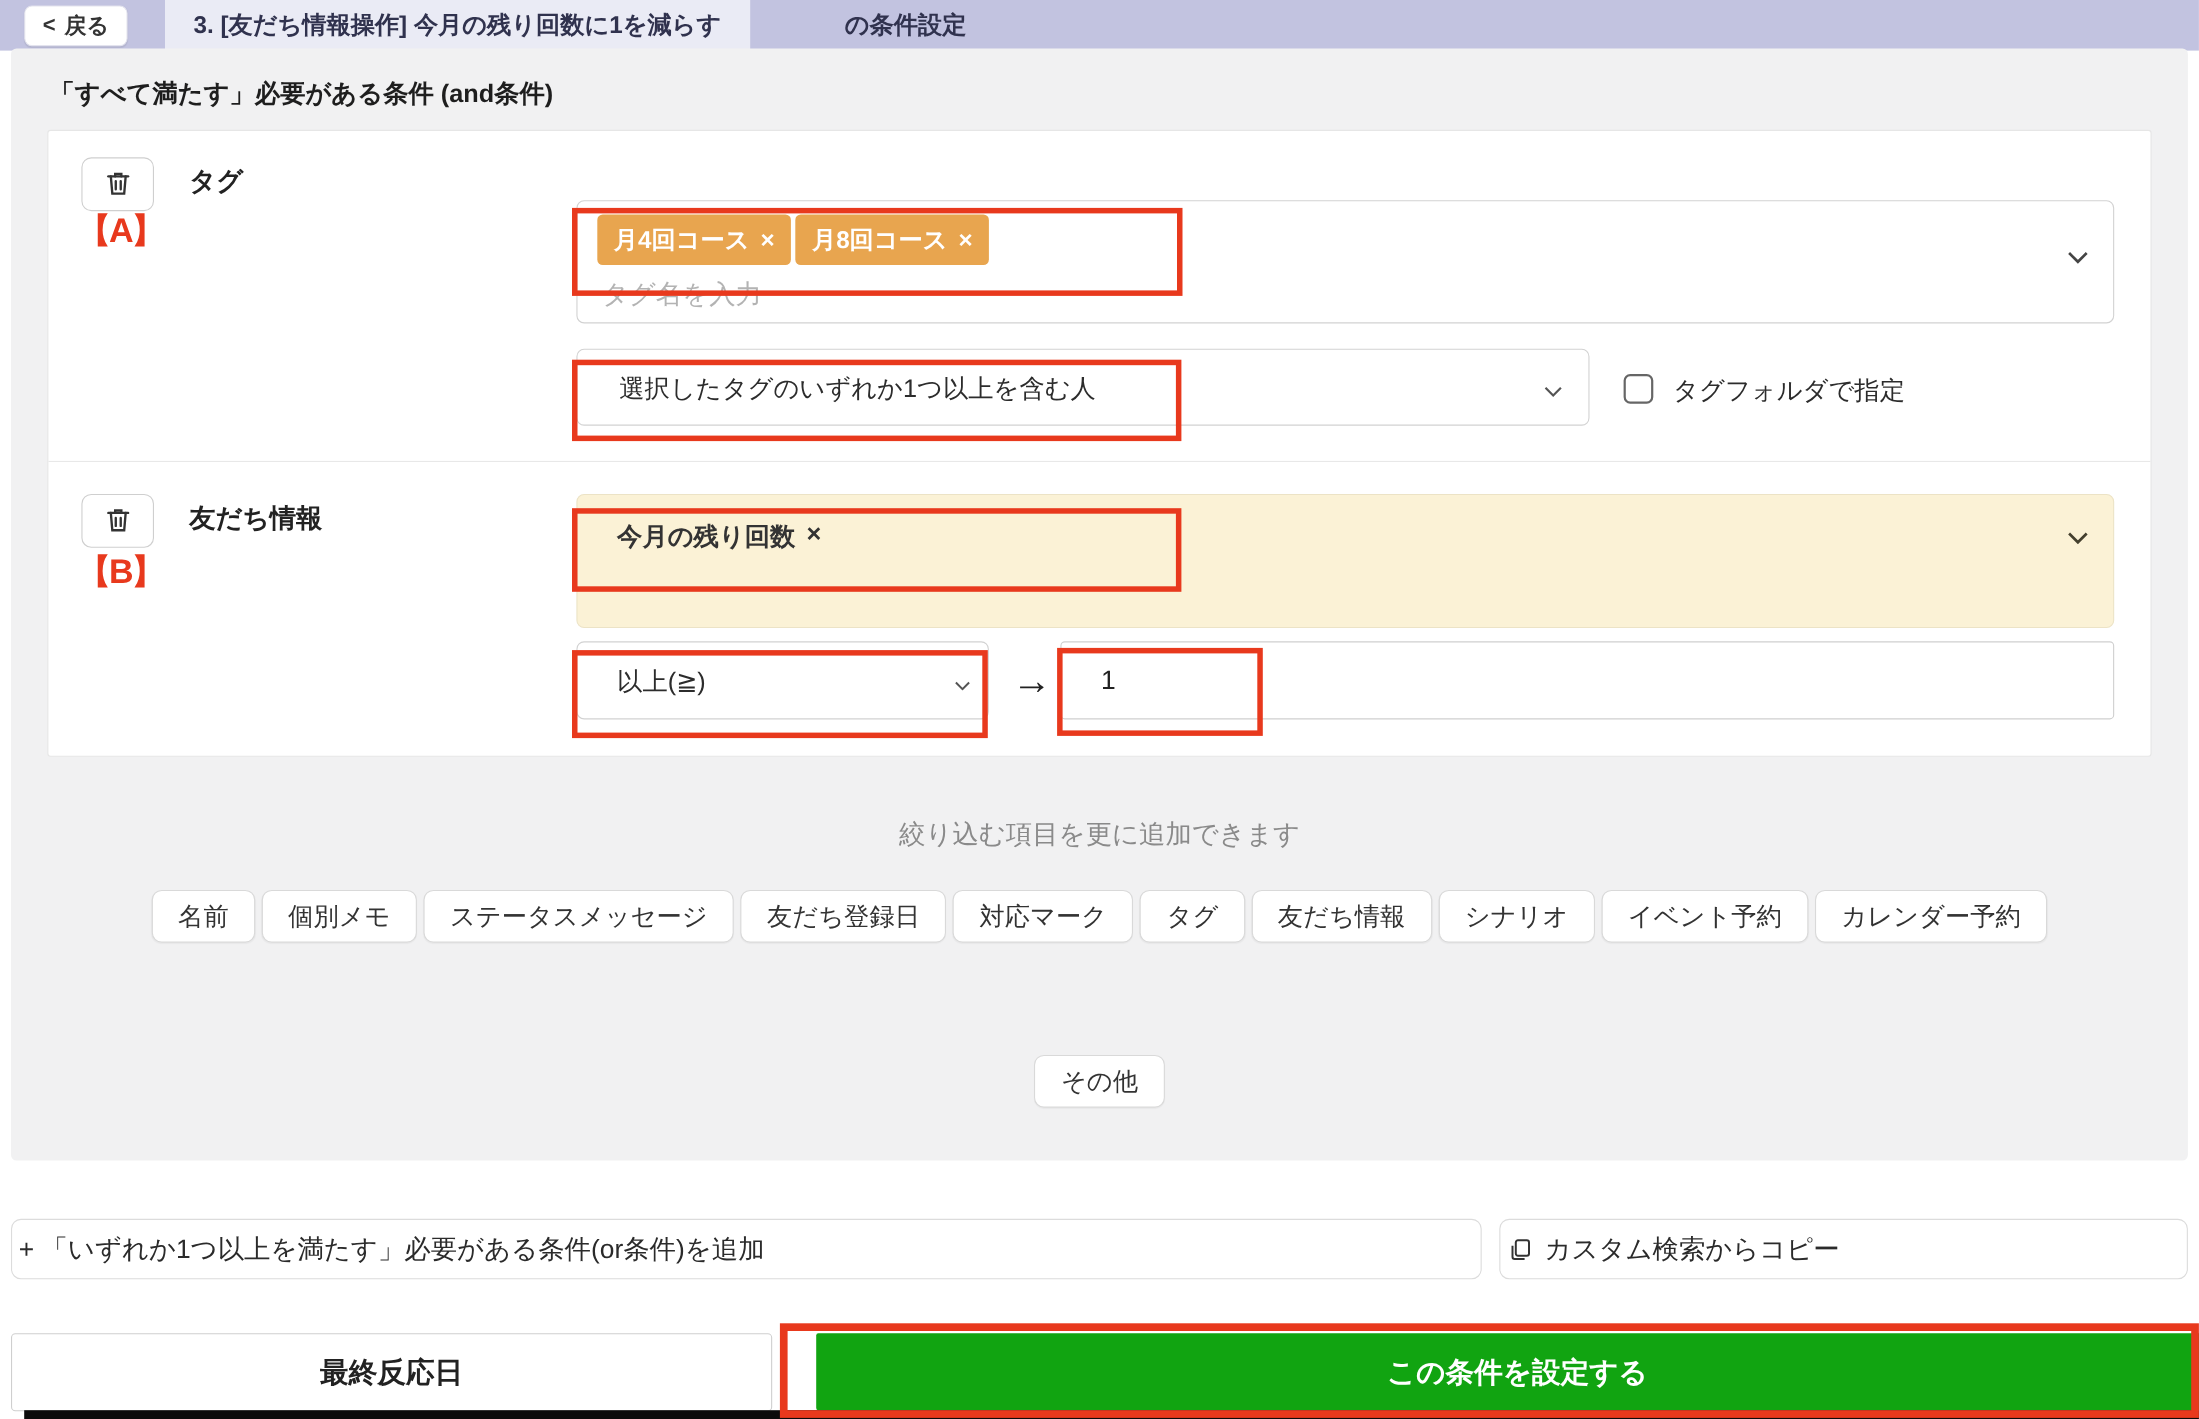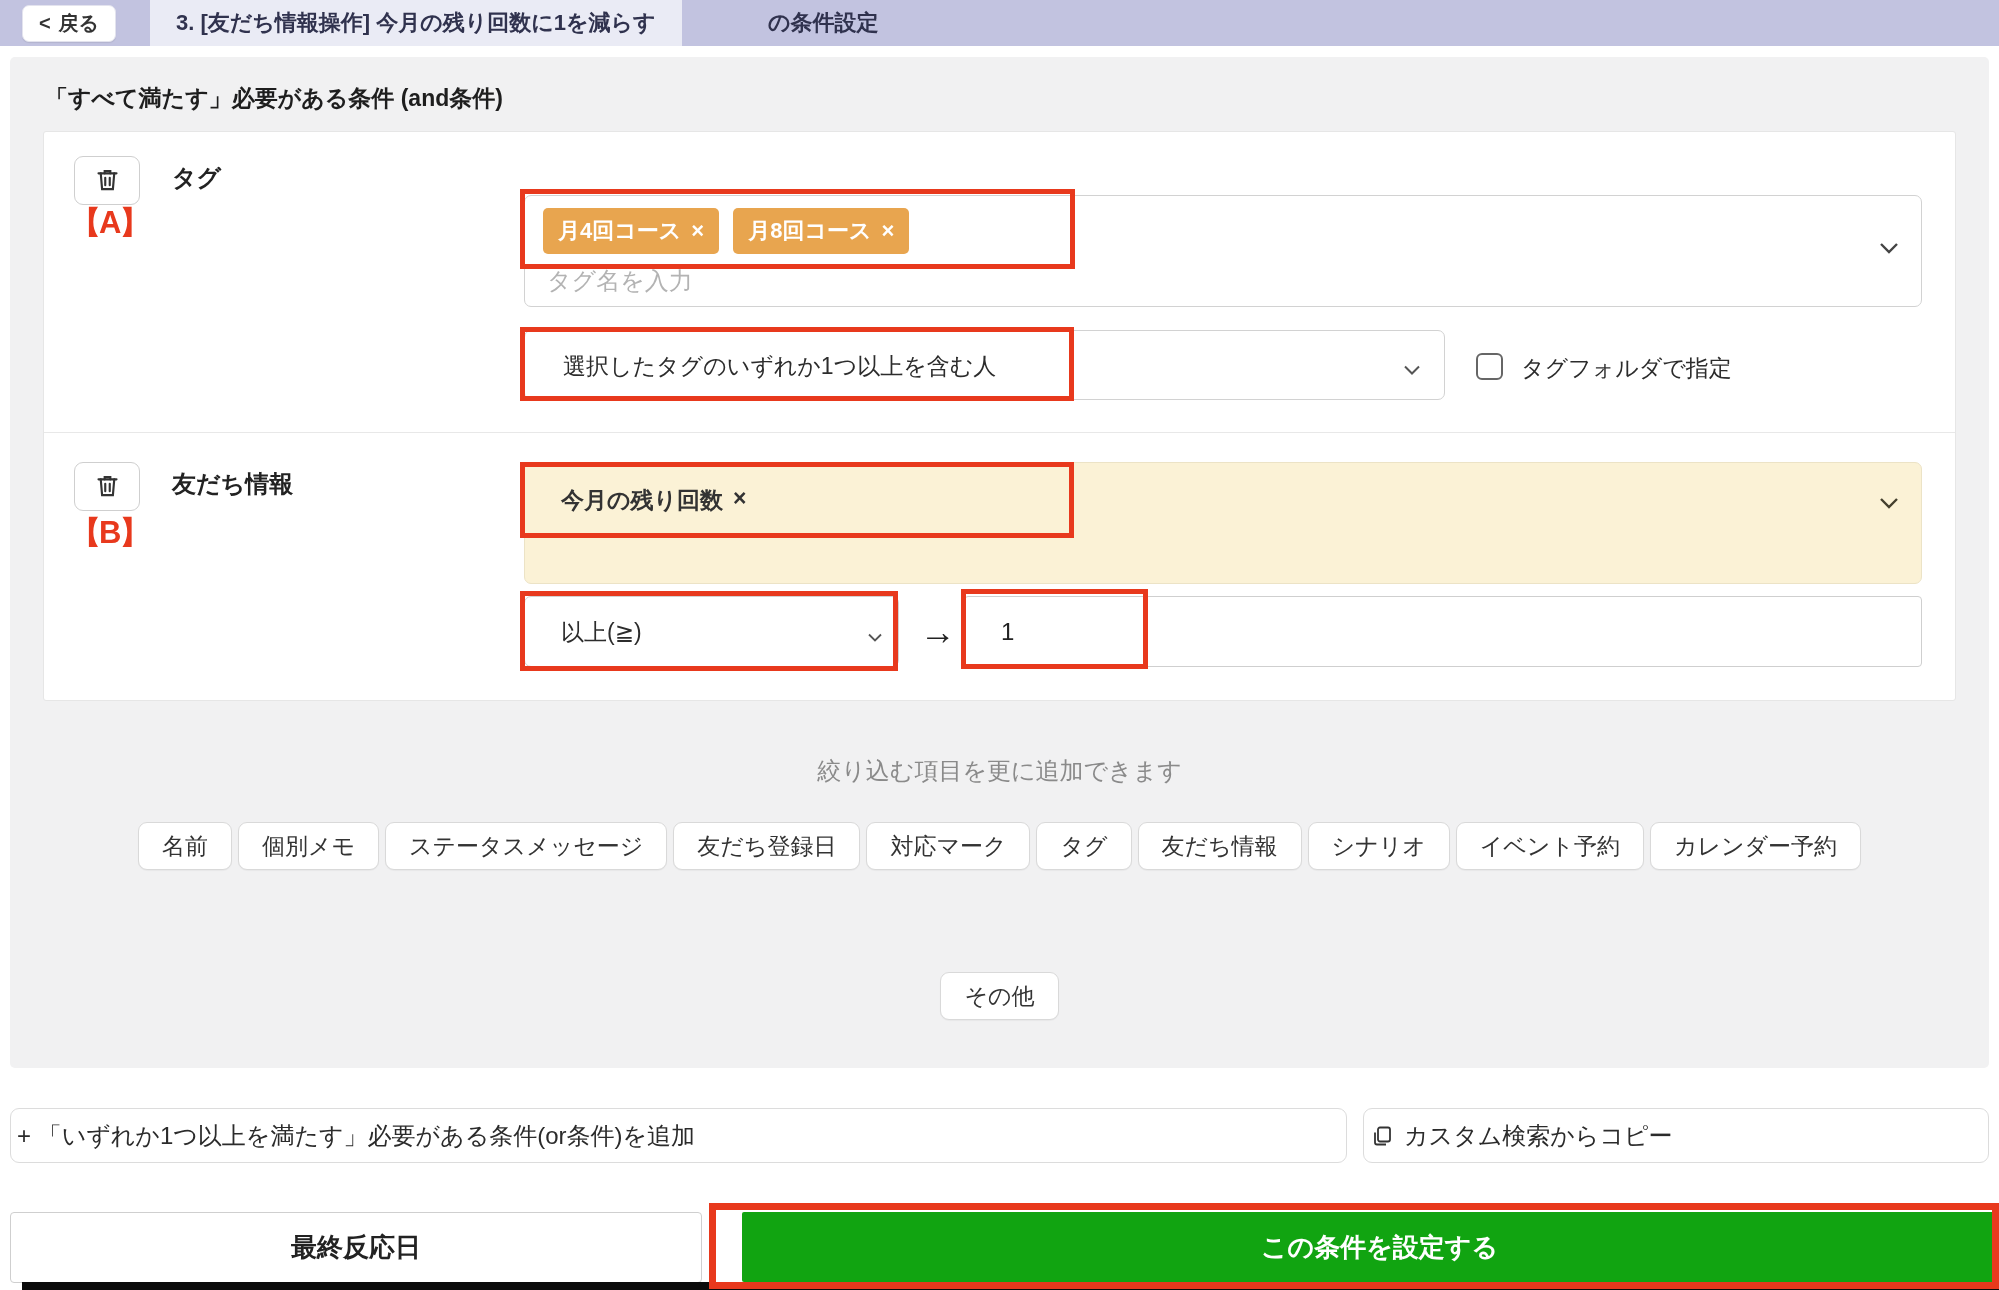--- a/index.html
+++ b/index.html
@@ -9,33 +9,33 @@
 
   
   #topbar{left:0;top:0;width:1999px;height:46px;background:var(--header_bar,#c2c3e0);display:flex;align-items:center;}
   #back-btn{left:22px;top:5px;width:94px;height:37px;background:#fff;border:1px solid #e3e3ee;border-radius:7px;
     display:flex;align-items:center;justify-content:center;gap:8px;font-size:20px;font-weight:600;color:#333;cursor:pointer;box-shadow:0 1px 1px rgba(0,0,0,.08);}
   #step-chip{left:150px;top:0;height:46px;background:var(--header_chip,#eaebf5);display:flex;align-items:center;
     padding:0 26px;font-size:22px;font-weight:600;color:#30324e;}
   #title-suffix{top:0;height:46px;display:flex;align-items:center;font-size:22px;font-weight:600;color:#30324e;}
 
   
-  #panel{left:10px;top:57px;width:1979px;height:1011px;background:#f1f1f2;border-radius:5px;}
+  #panel{left:10px;top:44px;width:1979px;height:1011px;background:#f1f1f2;border-radius:5px;}
   #and-header{left:35px;top:26px;font-size:23px;font-weight:700;color:#1e1e1e;}
   #card{left:33px;top:74px;width:1913px;height:570px;background:#fff;border:1px solid #e6e6e6;border-radius:3px;}
 
   .trash-btn{width:66px;height:49px;background:#fff;border:1px solid #cfcfcf;border-radius:9px;
     display:flex;align-items:center;justify-content:center;cursor:pointer;}
   .row-label{font-size:24px;font-weight:700;color:#222;}
   .marker{font-size:31px;font-weight:700;color:var(--accent_red,#e8391d);letter-spacing:-2px;}
 
   .select{background:#fff;border:1px solid #d2d2d2;border-radius:7px;cursor:pointer;}
   .chev{position:absolute;}
 
-  .chips-row{position:absolute;left:18px;top:12px;display:flex;gap:14px;}
+  .chips-row{position:absolute;left:18px;top:12px;display:flex;gap:4px;}
   .chip{display:inline-flex;align-items:center;gap:10px;background:var(--chip_orange,#e8a54f);color:#fff;
     font-size:22px;font-weight:700;border-radius:5px;padding:8px 15px;cursor:default;}
   .chip-x{cursor:pointer;font-weight:700;}
   #tag-input{position:absolute;left:20px;top:66px;width:500px;height:36px;border:none;outline:none;
     font-size:24px;color:#333;background:transparent;font-family:inherit;}
   #tag-input::placeholder{color:#b3b3b3;}
 
   .select-text{font-size:23px;color:#2c2c2c;}
   #checkbox{width:27px;height:27px;background:#fff;border:2px solid #666;border-radius:6px;cursor:pointer;}
   #divider{left:0;top:300px;width:1911px;height:1px;background:#e8e8e8;}

